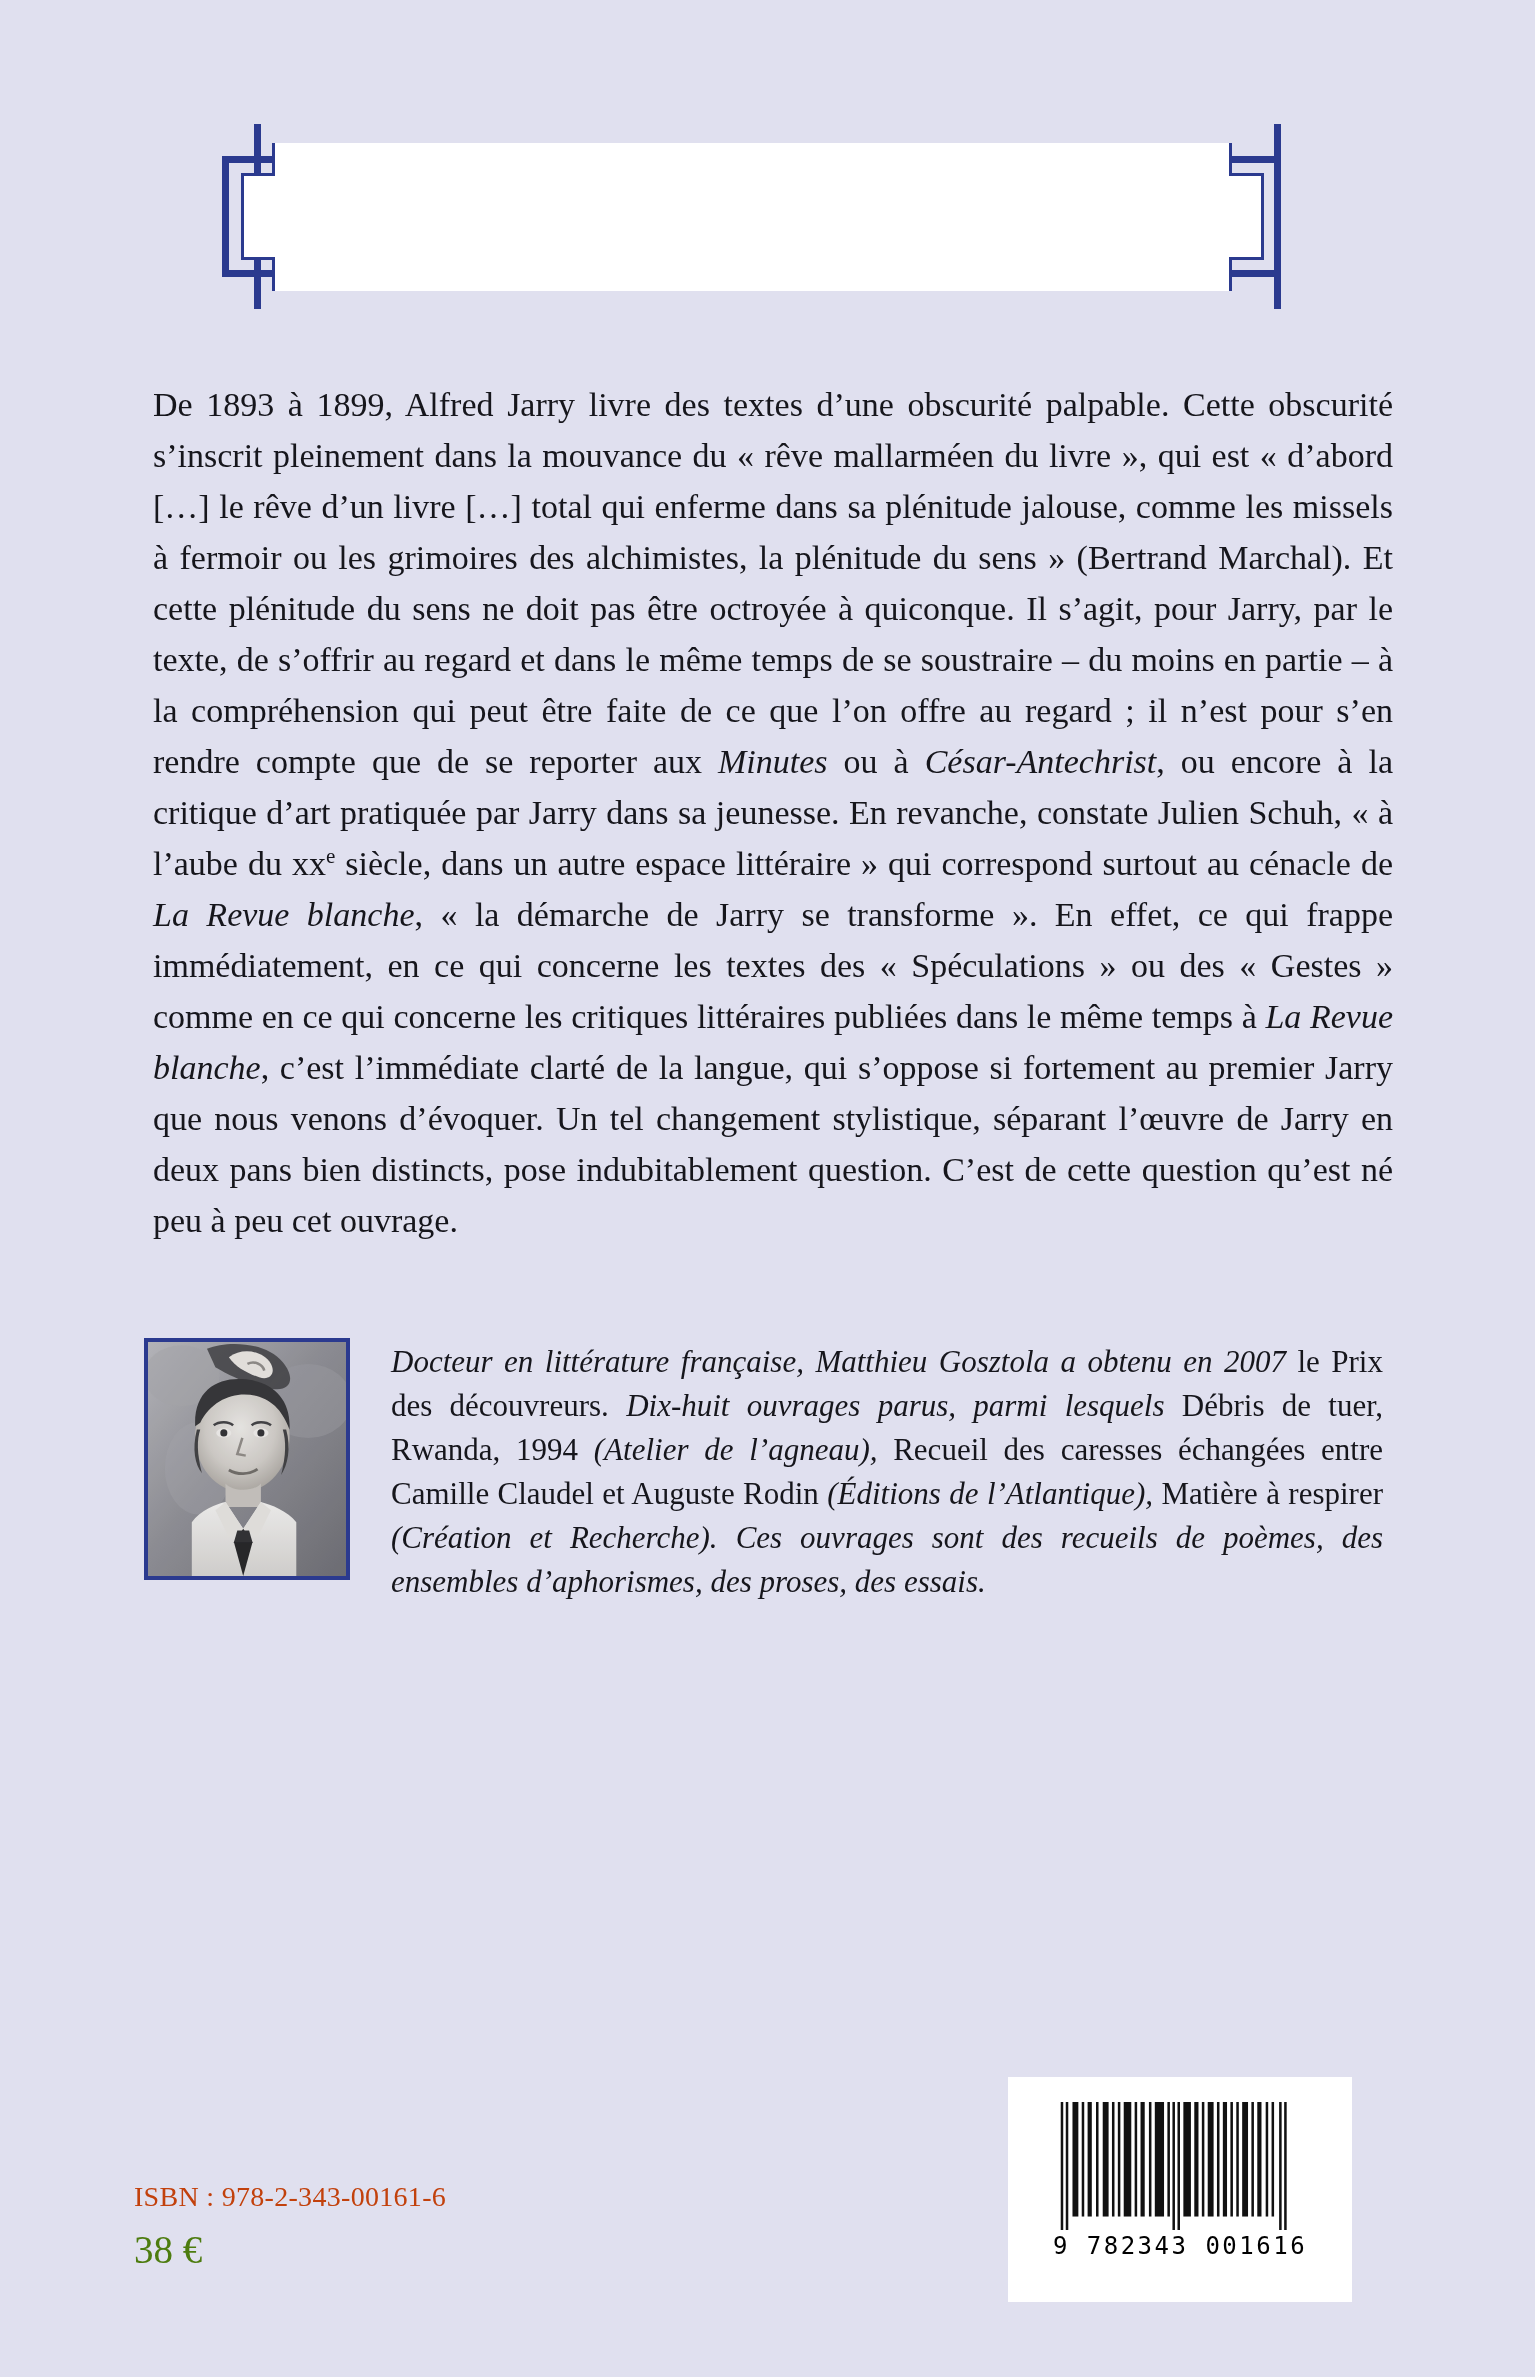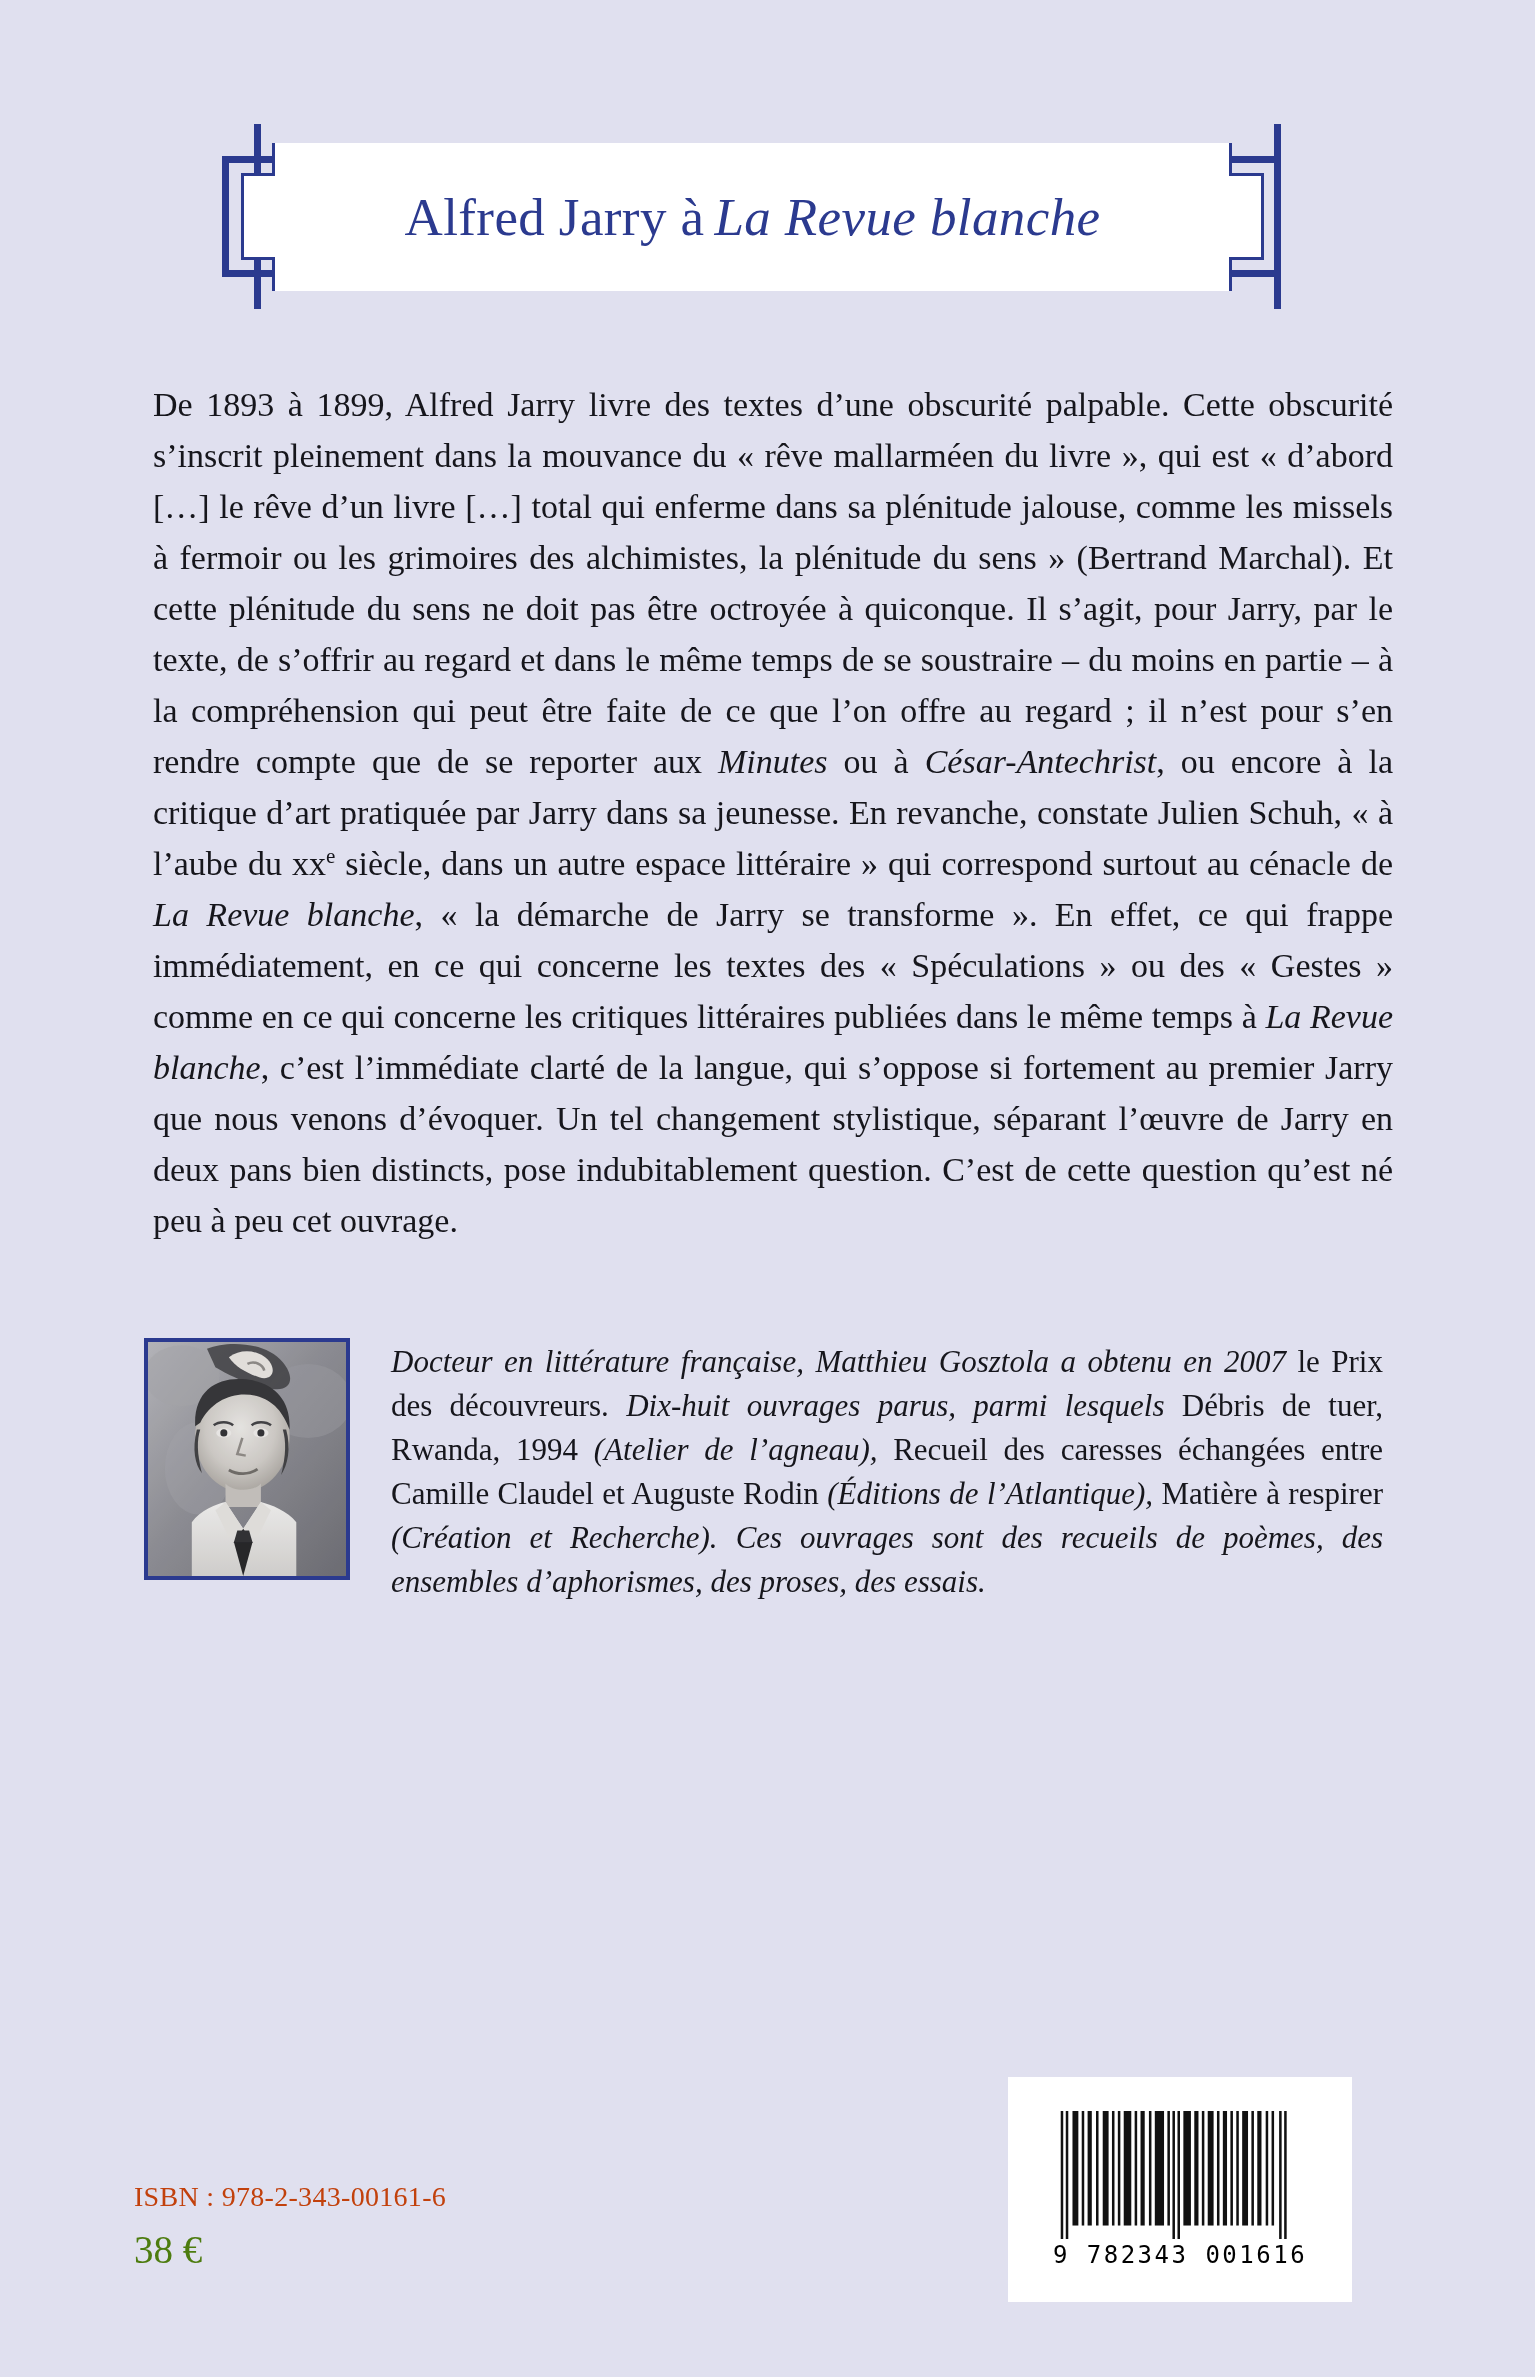--- a/index.html
+++ b/index.html
@@ -173,21 +173,21 @@
     position: absolute;
     left: 1008px;
     top: 2077px;
     width: 344px;
     height: 225px;
     background: #ffffff;
     display: flex;
     flex-direction: column;
     align-items: center;
     justify-content: flex-start;
-    padding-top: 34px;
+    padding-top: 25px;
     box-sizing: border-box;
   }
   .barcode-bars {
     width: 252px;
     height: 128px;
     display: block;
   }
   .barcode-digits {
     font-family: "DejaVu Sans Mono", "Liberation Mono", monospace;
     font-size: 24px;
@@ -199,24 +199,20 @@
 </head>
 <body>
 
 <div class="title-frame-wrap">
   <div class="frame-outer"></div>
   <div class="frame-outer-v"></div>
   <div class="frame-inner"></div>
   <div class="frame-inner-v"></div>
   <div class="frame-fill-h"></div>
   <div class="frame-fill-v"></div>
-  <div class="title-text">
-    <span>Alfred Jarry à</span>
-    <span class="ital">La Revue blanche</span>
-  </div>
 </div>
 
 <div class="body-copy">De 1893 à 1899, Alfred Jarry livre des textes d’une obscurité palpable. Cette obscurité s’inscrit pleinement dans la mouvance du « rêve mallarméen du livre », qui est « d’abord […] le rêve d’un livre […] total qui enferme dans sa plénitude jalouse, comme les missels à fermoir ou les grimoires des alchimistes, la plénitude du sens » (Bertrand Marchal). Et cette plénitude du sens ne doit pas être octroyée à quiconque. Il s’agit, pour Jarry, par le texte, de s’offrir au regard et dans le même temps de se soustraire – du moins en partie – à la compréhension qui peut être faite de ce que l’on offre au regard ; il n’est pour s’en rendre compte que de se reporter aux <i>Minutes</i> ou à <i>César-Antechrist</i>, ou encore à la critique d’art pratiquée par Jarry dans sa jeunesse. En revanche, constate Julien Schuh, « à l’aube du xx<sup>e</sup> siècle, dans un autre espace littéraire » qui correspond surtout au cénacle de <i>La Revue blanche</i>, « la démarche de Jarry se transforme ». En effet, ce qui frappe immédiatement, en ce qui concerne les textes des « Spéculations » ou des « Gestes » comme en ce qui concerne les critiques littéraires publiées dans le même temps à <i>La Revue blanche</i>, c’est l’immédiate clarté de la langue, qui s’oppose si fortement au premier Jarry que nous venons d’évoquer. Un tel changement stylistique, séparant l’œuvre de Jarry en deux pans bien distincts, pose indubitablement question. C’est de cette question qu’est né peu à peu cet ouvrage.</div>
 
 <div class="author-block">
   <div class="author-photo">
     <svg viewBox="0 0 235 278" preserveAspectRatio="none">
       <defs>
         <linearGradient id="bgg" x1="0" y1="0" x2="1" y2="1">
           <stop offset="0%" stop-color="#b9b9bd"></stop>

